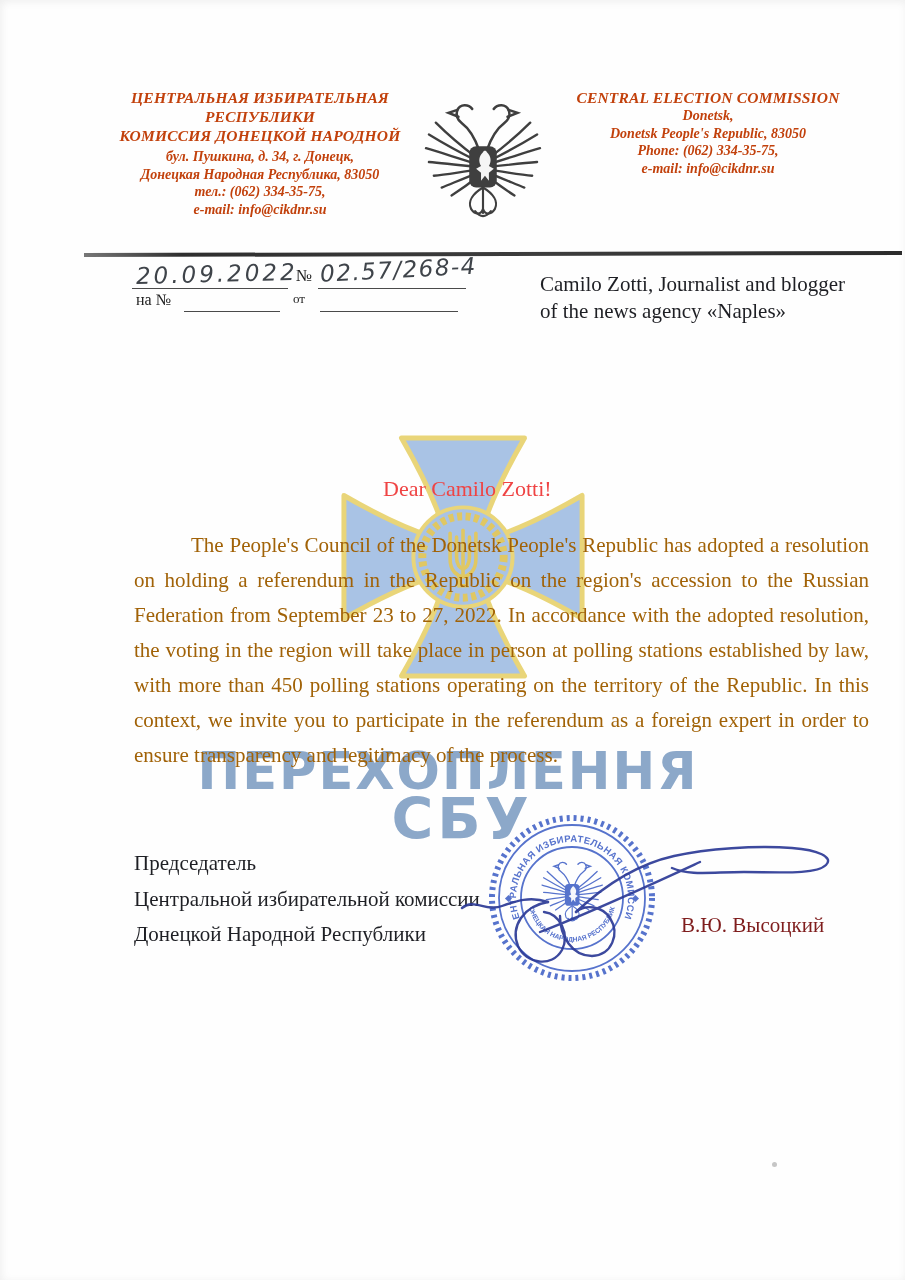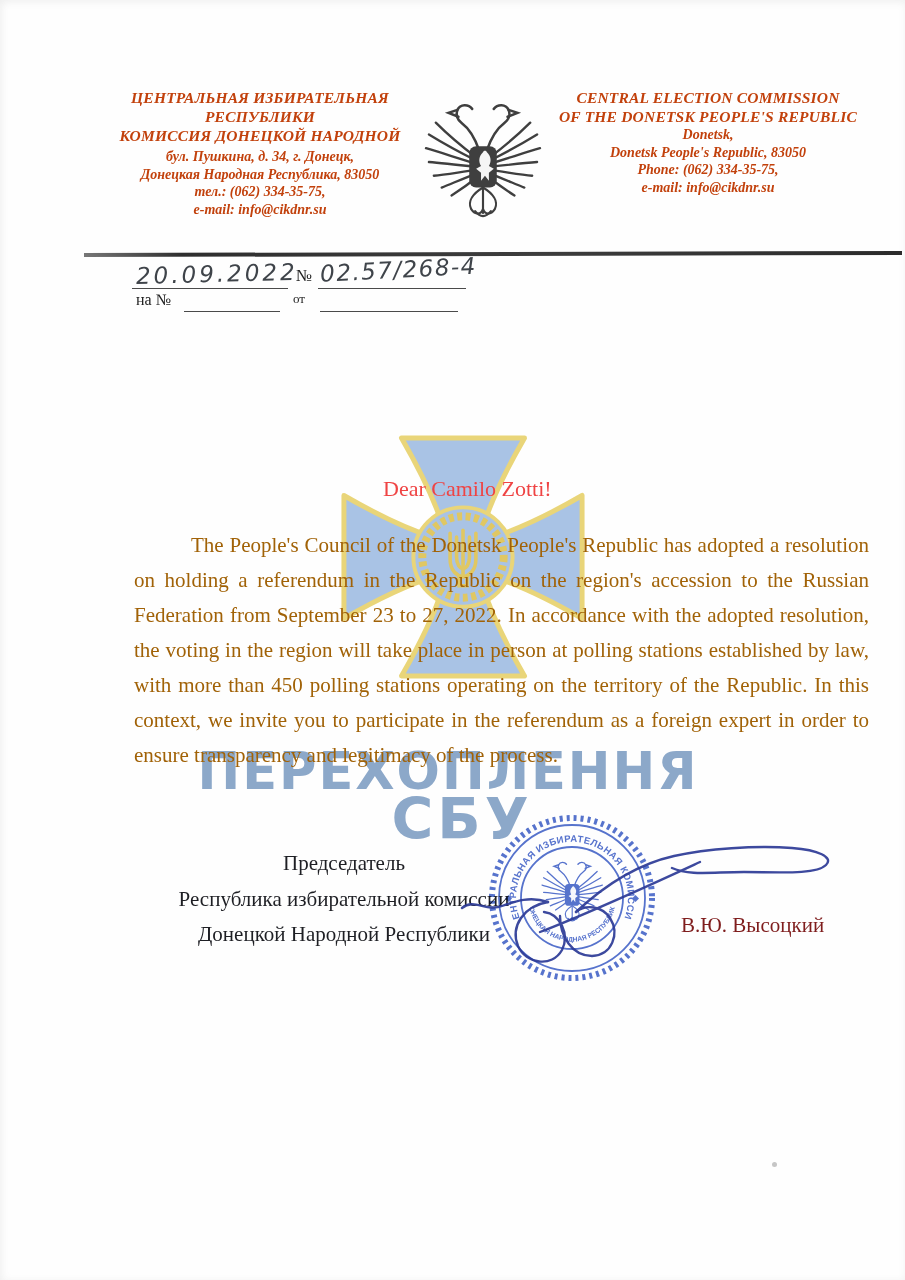--- a/index.html
+++ b/index.html
@@ -24,21 +24,21 @@
   .addressee{ font-size:21px; line-height:27px; color:#1e1f24;}
   
   .wm-text{ font-family:"DejaVu Sans", sans-serif; font-weight:bold; color:#8da9ca; mix-blend-mode:multiply; text-align:center; white-space:nowrap;}
   .wm1{ font-size:51px; letter-spacing:2px;}
   .wm2{ font-size:57px; letter-spacing:4px;}
   .blend{ mix-blend-mode:multiply;}
   
   .salutation{ font-size:22px; color:#ef4444;}
   .body-par{ font-size:21px; line-height:35px; text-align:justify; text-indent:57px; color:#a16207; width:735px;}
   
-  .sig-title{ font-size:21px; line-height:35.5px; color:#1e1f24;text-align:center;}
+  .sig-title{ font-size:21px; line-height:35.5px; color:#1e1f24;}
   .sig-name{ font-size:21px; color:#7f1d1d;}
   .speck{ width:5px;height:5px;border-radius:50%;background:#c6c6c6;}
 </style>
 </head>
 <body>
 
 <div class="page">
 
   <div class="abs lh" style="left:92px;top:88px;width:336px;">
     <div class="org">ЦЕНТРАЛЬНАЯ ИЗБИРАТЕЛЬНАЯ</div>
@@ -83,41 +83,44 @@
           <path d="M60,94 L60,118"></path>
             <path d="M52,116 Q60,126 68,116"></path>
         </g>
       </g>
     </defs>
     <use href="#dnr-eagle" color="#3f3f3f"></use>
   </svg>
 
   <div class="abs lh" style="left:538px;top:88px;width:340px;">
     <div class="org">CENTRAL ELECTION COMMISSION</div>
-    <div class="org">OF THE DONETSK PEOPLE'S REPUBLIC</div>
     <div class="addr">Donetsk,</div>
     <div class="addr">Donetsk People's Republic, 83050</div>
     <div class="addr">Phone: (062) 334-35-75,</div>
     <div class="addr">e-mail: info@cikdnr.su</div>
   </div>
 
   <div class="abs rule" style="left:84px;top:252px;width:818px;"></div>
 
   <div class="abs handw" style="left:136px;top:261px;width:150px;text-align:center;transform:rotate(-1.5deg);">20.09.2022</div>
   <div class="abs blank-line" style="left:132px;top:288px;width:156px;"></div>
 
   <span class="abs ref-label" style="left:296px;top:266px;">№</span>
   <div class="abs handw" style="left:320px;top:257px;width:148px;text-align:center;letter-spacing:1.5px;transform:rotate(-3deg);">02.57/268-4</div>
   <div class="abs blank-line" style="left:318px;top:288px;width:148px;"></div>
 
   <span class="abs ref-label" style="left:136px;top:291px;font-size:16px;">на №</span>
   <div class="abs blank-line" style="left:184px;top:311px;width:96px;"></div>
   <span class="abs ref-label" style="left:293px;top:291px;font-size:13px;">от</span>
   <div class="abs blank-line" style="left:320px;top:311px;width:138px;"></div>
 
+  <div class="abs addressee" style="left:540px;top:271px;width:340px;">
+    <div>Camilo Zotti, Journalist and blogger</div>
+    <div>of the news agency «Naples»</div>
+  </div>
 
   <svg class="abs blend" style="left:334px;top:428px;opacity:.92;" width="258" height="258" viewBox="-130 -130 260 260" aria-hidden="true">
     <defs>
       <path id="sbu-arm" d="M -20,-30 C -30,-62 -47,-94 -62,-120 L 62,-120 C 47,-94 30,-62 20,-30 Z"></path>
     </defs>
     <g fill="#a3bfe4" stroke="#e9d36d" stroke-width="5" stroke-linejoin="round">
       <use href="#sbu-arm"></use>
       <use href="#sbu-arm" transform="rotate(90)"></use>
       <use href="#sbu-arm" transform="rotate(180)"></use>
       <use href="#sbu-arm" transform="rotate(270)"></use>
@@ -134,21 +137,21 @@
 
   <div class="abs wm-text wm1" style="left:178px;top:742px;width:540px;">ПЕРЕХОПЛЕННЯ</div>
   <div class="abs wm-text wm2" style="left:333px;top:786px;width:258px;">СБУ</div>
 
   <div class="abs salutation" style="left:383px;top:476px;">Dear Camilo Zotti!</div>
 
   <div class="abs body-par" style="left:134px;top:528px;">The People's Council of the Donetsk People's Republic has adopted a resolution on holding a referendum in the Republic on the region's accession to the Russian Federation from September 23 to 27, 2022.  In accordance with the adopted resolution, the voting in the region will take place in person at polling stations established by law, with more than 450 polling stations operating on the territory of the Republic. In this context, we invite you to participate in the referendum as a foreign expert in order to ensure transparency and legitimacy of the process.</div>
 
   <div class="abs sig-title" style="left:134px;top:846px;width:420px;">
     <div>Председатель</div>
-    <div>Республика избирательной комиссии</div>
+    <div>Центральной избирательной комиссии</div>
     <div>Донецкой Народной Республики</div>
   </div>
   <div class="abs sig-name" style="left:681px;top:913px;">В.Ю. Высоцкий</div>
 
   <svg class="abs blend" style="left:487px;top:813px;opacity:.95;" width="170" height="170" viewBox="-85 -85 170 170" aria-hidden="true">
     <defs>
       <path id="arcTop" d="M -53,18 A 56,56 0 1 1 53,18" fill="none"></path>
       <path id="arcBot" d="M -43,9 A 44,44 0 0 0 43,9" fill="none"></path>
     </defs>
     <g stroke="#4d6bcb" fill="none">

